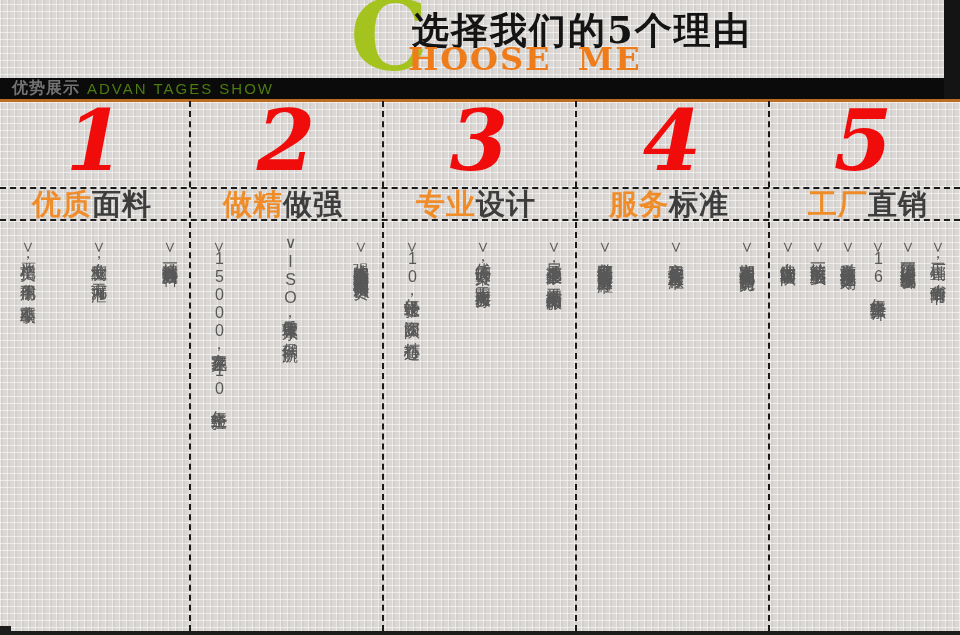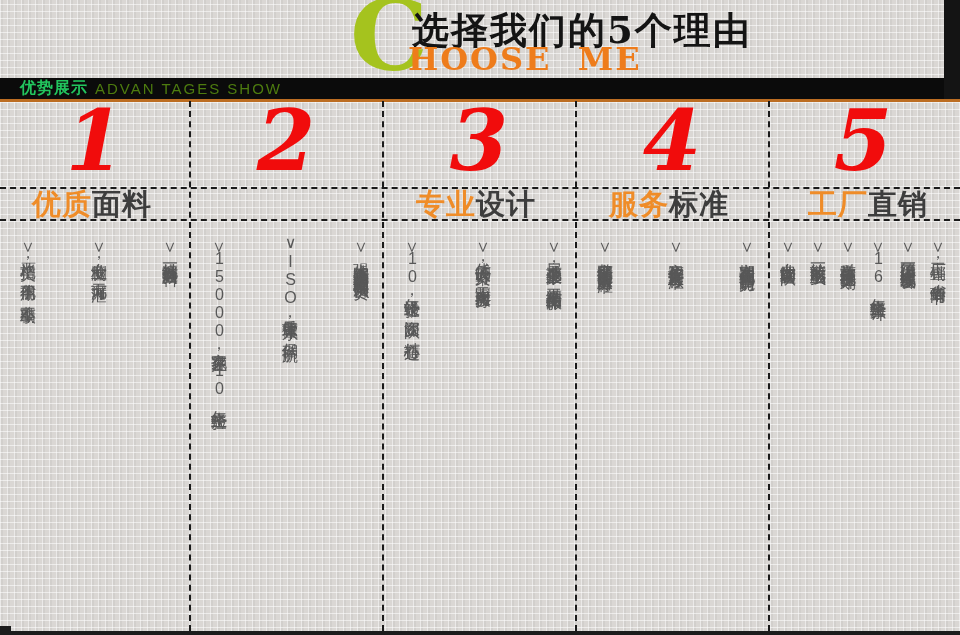--- a/index.html
+++ b/index.html
@@ -16,21 +16,21 @@
   
   .logo-c{left:350px;top:-14px;font-family:"DejaVu Serif",serif;font-weight:700;
           font-size:98px;line-height:100px;color:#a5c31e;}
   .logo-cn{left:412px;top:10px;font-family:"DejaVu Serif",serif;font-weight:700;
            font-size:37px;line-height:40px;color:#141414;letter-spacing:2px;white-space:pre;}
   .logo-en{left:408px;top:38px;font-family:"DejaVu Serif",serif;font-weight:700;
            font-size:32px;line-height:42px;color:#ee7c1b;letter-spacing:2px;white-space:pre;}
   
   .banner{left:0;top:78px;width:960px;height:21px;background:#0b0b0b;
           display:flex;align-items:center;}
-  .banner-cn{font-size:16px;font-weight:700;color:#22c55e;margin-left:20px;letter-spacing:1px;}
+  .banner-cn{font-size:16px;font-weight:700;color:#737373;margin-left:12px;letter-spacing:1px;}
   .banner-en{font-size:15px;color:#4d7c0f;margin-left:7px;letter-spacing:2px;white-space:pre;}
   .banner-line{left:0;top:99px;width:960px;height:3px;background:#bc6d22;}
   .right-edge{left:944px;top:0;width:16px;height:99px;background:#141414;}
   .bottom-bar{left:0;top:631px;width:960px;height:4px;background:#1c1c1c;}
   .bottom-nub{left:0;top:626px;width:11px;height:9px;background:#1c1c1c;}
   
   .vdiv{top:101px;height:530px;width:0;border-left:2px dashed #1a1a1a;}
   .hdash{left:0;width:960px;height:0;border-top:2px dashed #1a1a1a;}
   
   .num-cell{top:96px;width:190px;height:90px;line-height:90px;text-align:center;
@@ -74,20 +74,21 @@
   <div class="abs hdash" style="top:187px"></div>
   <div class="abs hdash" style="top:219px"></div>
 
   <div class="abs num-cell" style="left:0">1</div>
   <div class="abs num-cell" style="left:191px">2</div>
   <div class="abs num-cell" style="left:384px">3</div>
   <div class="abs num-cell" style="left:577px">4</div>
   <div class="abs num-cell" style="left:768px">5</div>
 
   <div class="abs hdr-cell" style="left:0"><span class="hdr-accent">优质</span><span class="hdr-rest">面料</span></div>
+  <div class="abs hdr-cell" style="left:191px"><span class="hdr-accent">做精</span><span class="hdr-rest">做强</span></div>
   <div class="abs hdr-cell" style="left:577px"><span class="hdr-accent">服务</span><span class="hdr-rest">标准</span></div>
   <div class="abs hdr-cell" style="left:384px"><span class="hdr-accent">专业</span><span class="hdr-rest">设计</span></div>
   <div class="abs hdr-cell" style="left:776px"><span class="hdr-accent">工厂</span><span class="hdr-rest">直销</span></div>
 
   <div class="abs items-cell wide" style="left:8px;width:172px">
     <div class="vitem"><span class="check">∨</span><span>精挑细选每一款面料</span></div>
     <div class="vitem"><span class="check">∨</span><span>专业检测，无漏可泄</span></div>
     <div class="vitem"><span class="check">∨</span><span>严格把关，非优不用 非精不取</span></div>
   </div>
   <div class="abs items-cell wide" style="left:199px;width:172px">

